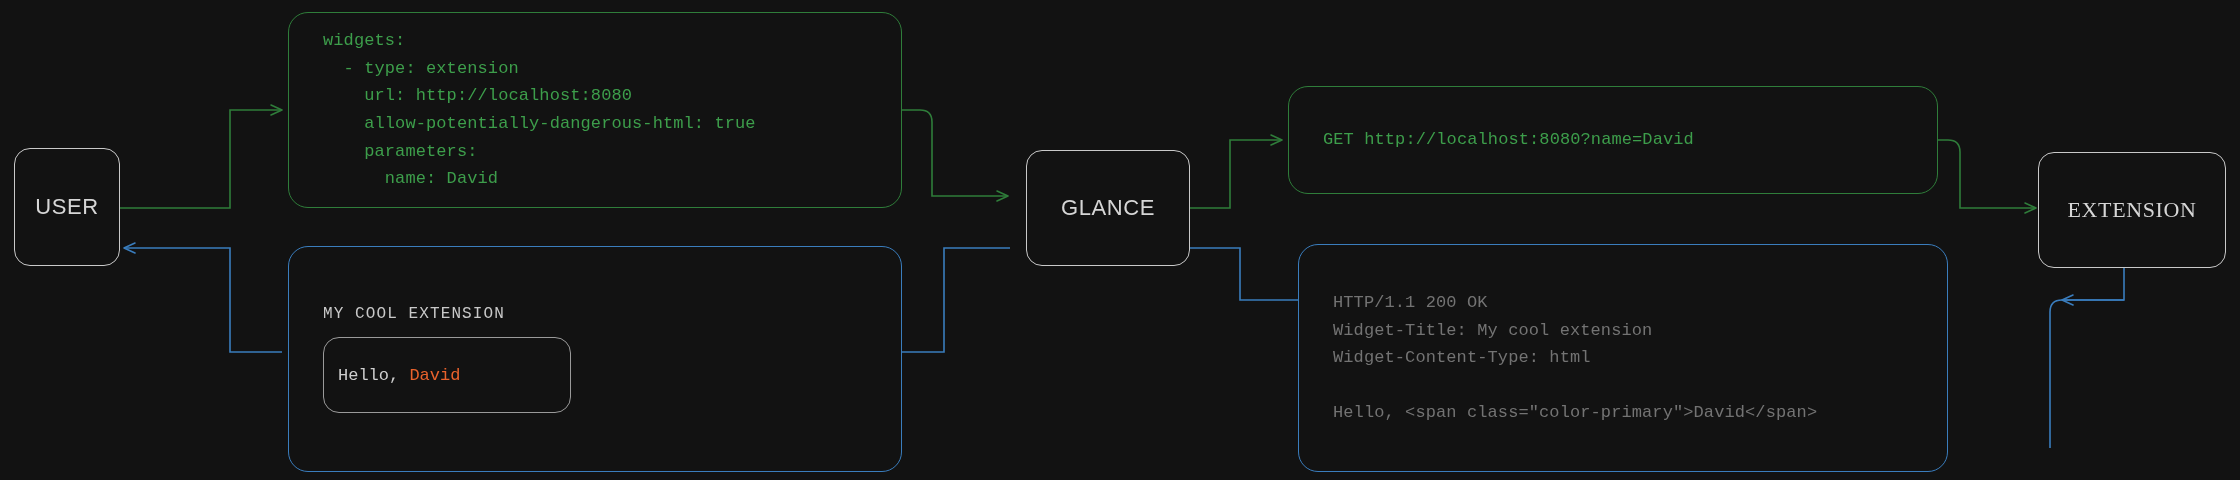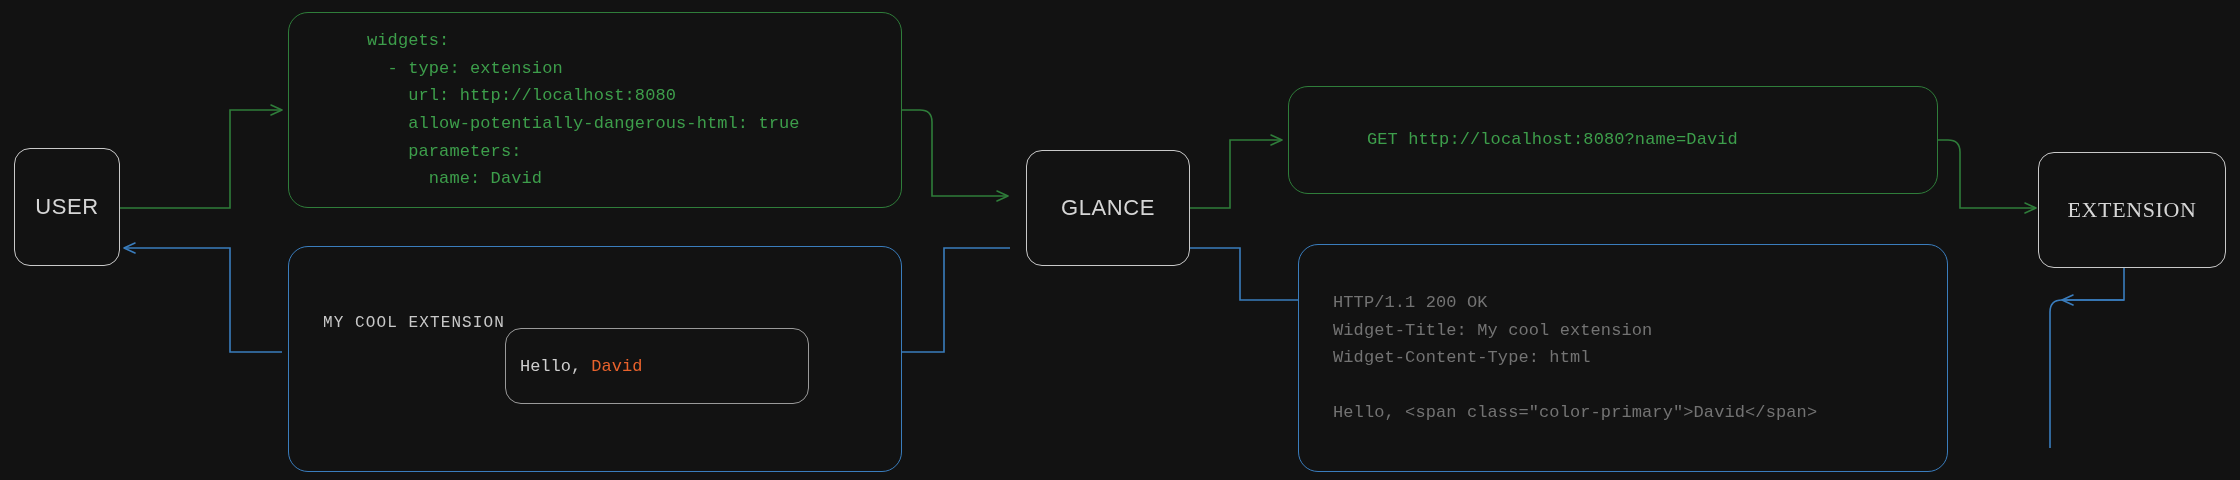--- a/index.html
+++ b/index.html
@@ -49,55 +49,55 @@
 
   .card {
     position: absolute;
     border-radius: 20px;
     background: #121212;
     box-sizing: border-box;
     border: 1.6px solid #2f7d3a;
     display: flex;
     align-items: center;
   }
-  .card.green { border-color: #2f7d3a; padding-left: 44px; }
+  .card.green { border-color: #2f7d3a; }
   .card.blue  { border-color: #3a7dbd; }
 
   .code {
     margin: 0;
     padding: 0 0 0 34px;
     font-family: "Liberation Mono", "DejaVu Sans Mono", monospace;
     font-size: 17px;
     line-height: 1.62;
     white-space: pre;
     letter-spacing: 0.1px;
   }
   .code.green { color: #3d9e4b; }
   .code.blue  { color: #737373; }
 
   .widget-inner {
     position: absolute;
     display: flex;
-    flex-direction: row;
+    flex-direction: column;
     padding-left: 34px;
     box-sizing: border-box;
   }
   .widget-title {
     color: #c9c9c9;
     font-family: "Liberation Mono", "DejaVu Sans Mono", monospace;
     font-size: 16px;
     letter-spacing: 1.1px;
     white-space: nowrap;
   }
   .widget-body {
     margin-top: 14px;
     border: 1.6px solid #9a9a9a;
     border-radius: 16px;
     box-sizing: border-box;
-    width: 304px;
+    width: 248px;
     height: 76px;
     display: flex;
     align-items: center;
     padding-left: 14px;
   }
   .widget-text {
     color: #cfcfcf;
     font-family: "Liberation Mono", "DejaVu Sans Mono", monospace;
     font-size: 17px;
     white-space: pre;

